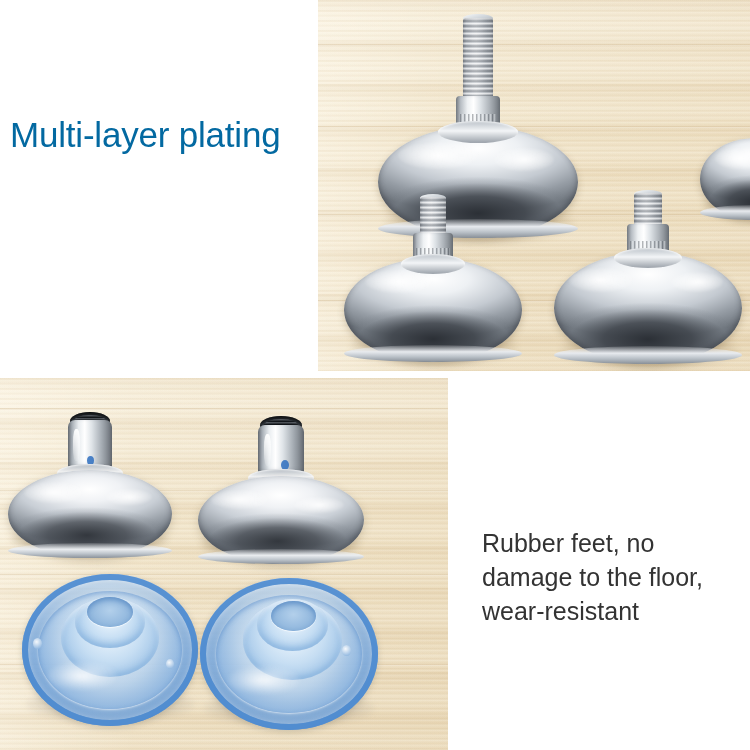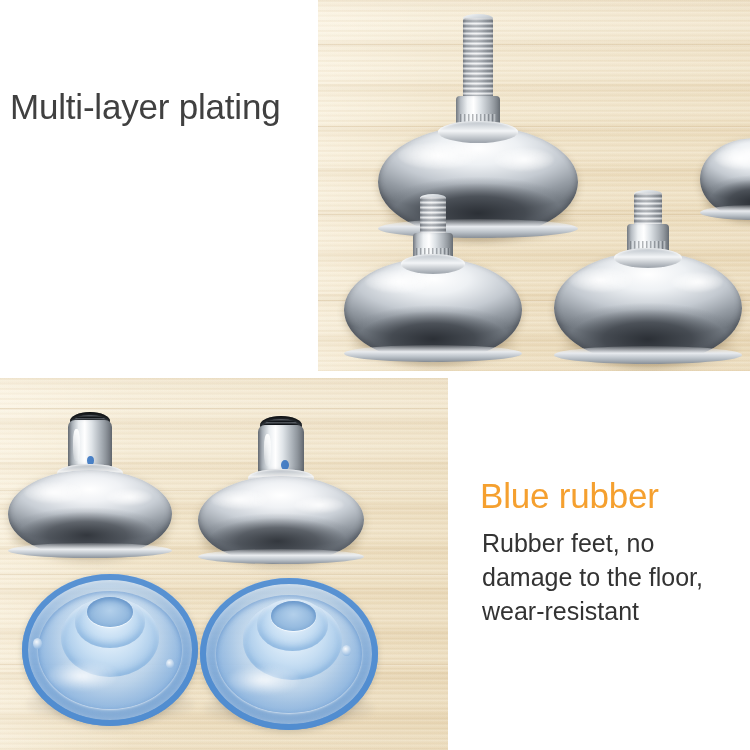--- a/index.html
+++ b/index.html
@@ -457,25 +457,24 @@
       <div class="groove" style="left:9%; top:11%; width:82%; height:78%;"></div>
       <div class="dome" style="left:24%; top:15%; width:56%; height:52%;"></div>
       <div class="dome" style="left:32%; top:14%; width:40%; height:34%;"></div>
       <div class="hole" style="left:40%; top:15%; width:25%; height:20%;"></div>
       <div class="nub" style="left:80%; top:44%; width:9px; height:11px;"></div>
       <div class="gloss" style="left:16%; top:58%; width:40%; height:18%;"></div>
     </div>
   </div>
 
   <div class="copy-panel" style="left:0; top:0; width:318px; height:371px;">
-    <div class="headline" style="position:absolute; left:10px; top:88px; color:#404040;">Multi-layer plating</div>
+    <div class="headline" style="position:absolute; left:10px; top:116px; color:#0369a1;">Multi-layer plating</div>
   </div>
 
   <div class="copy-panel" style="left:448px; top:378px; width:302px; height:372px;">
-    <div class="headline" style="position:absolute; left:32px; top:477px; color:#F5A02F; top:99px;">Blue rubber</div>
     <div class="body-copy" style="position:absolute; left:34px; top:148px; width:270px;">
       <div>Rubber feet, no</div>
       <div>damage to the floor,</div>
       <div>wear-resistant</div>
     </div>
   </div>
 
 </div>
 
 </body></html>

